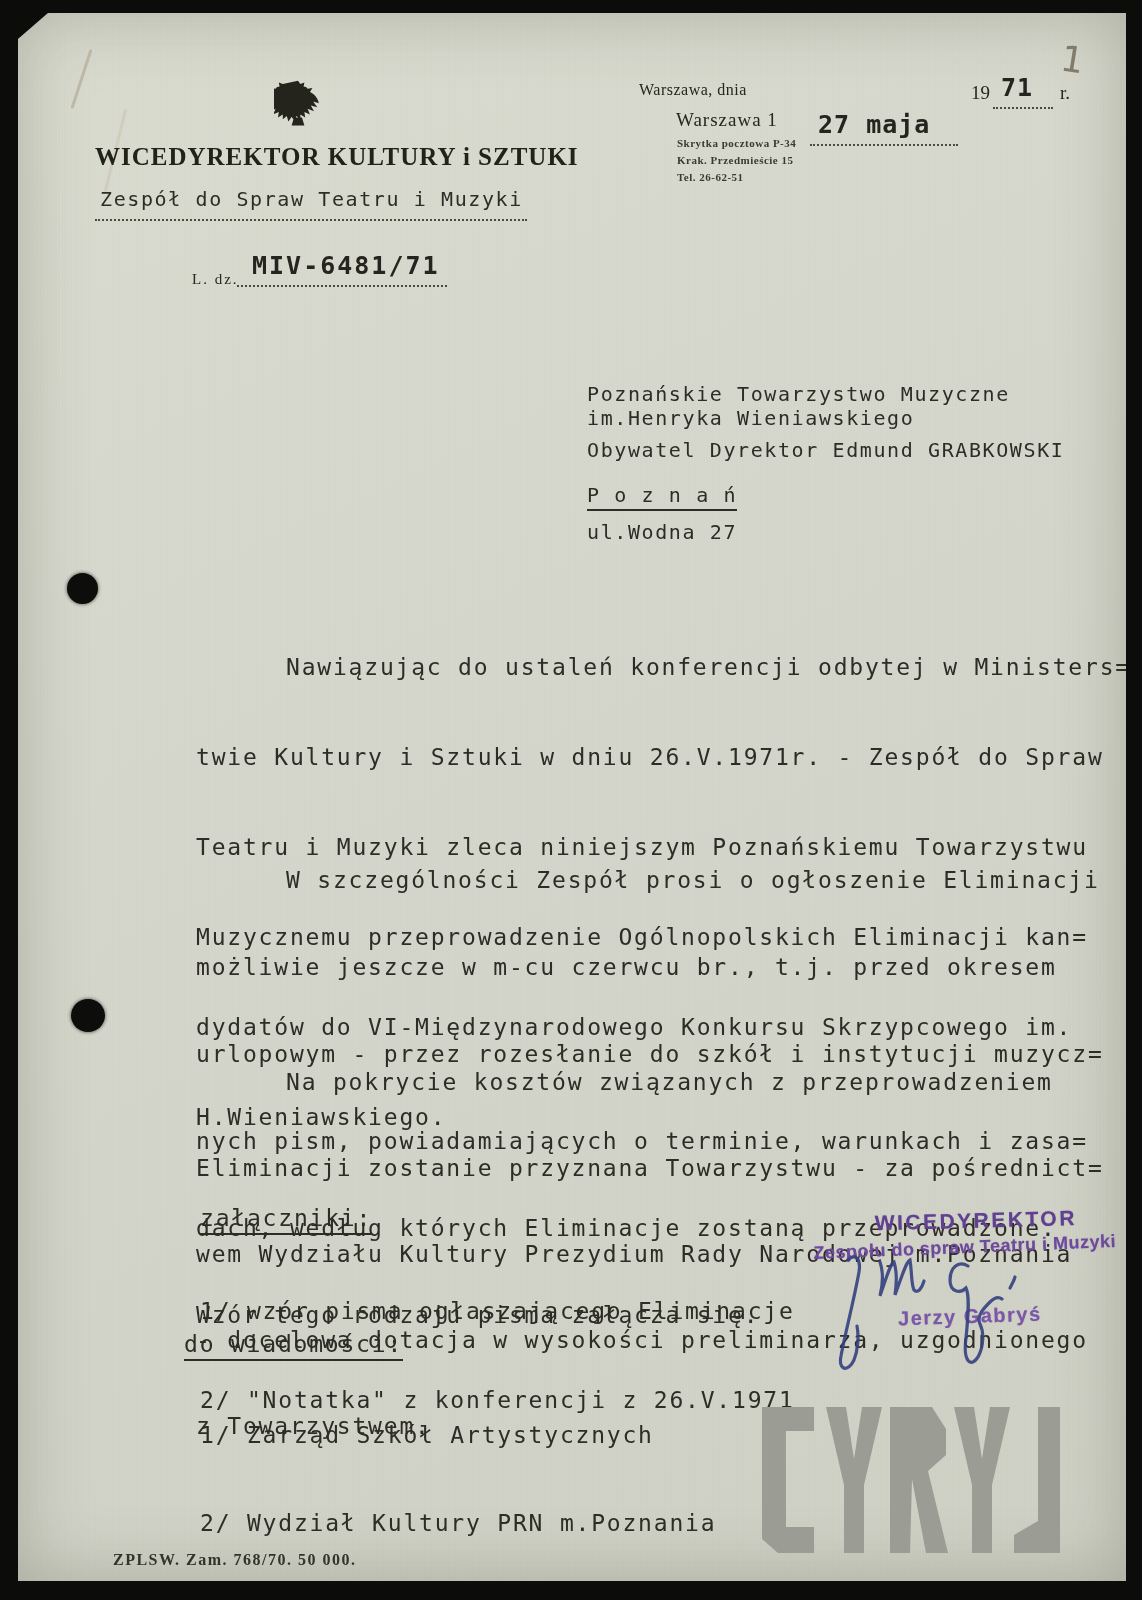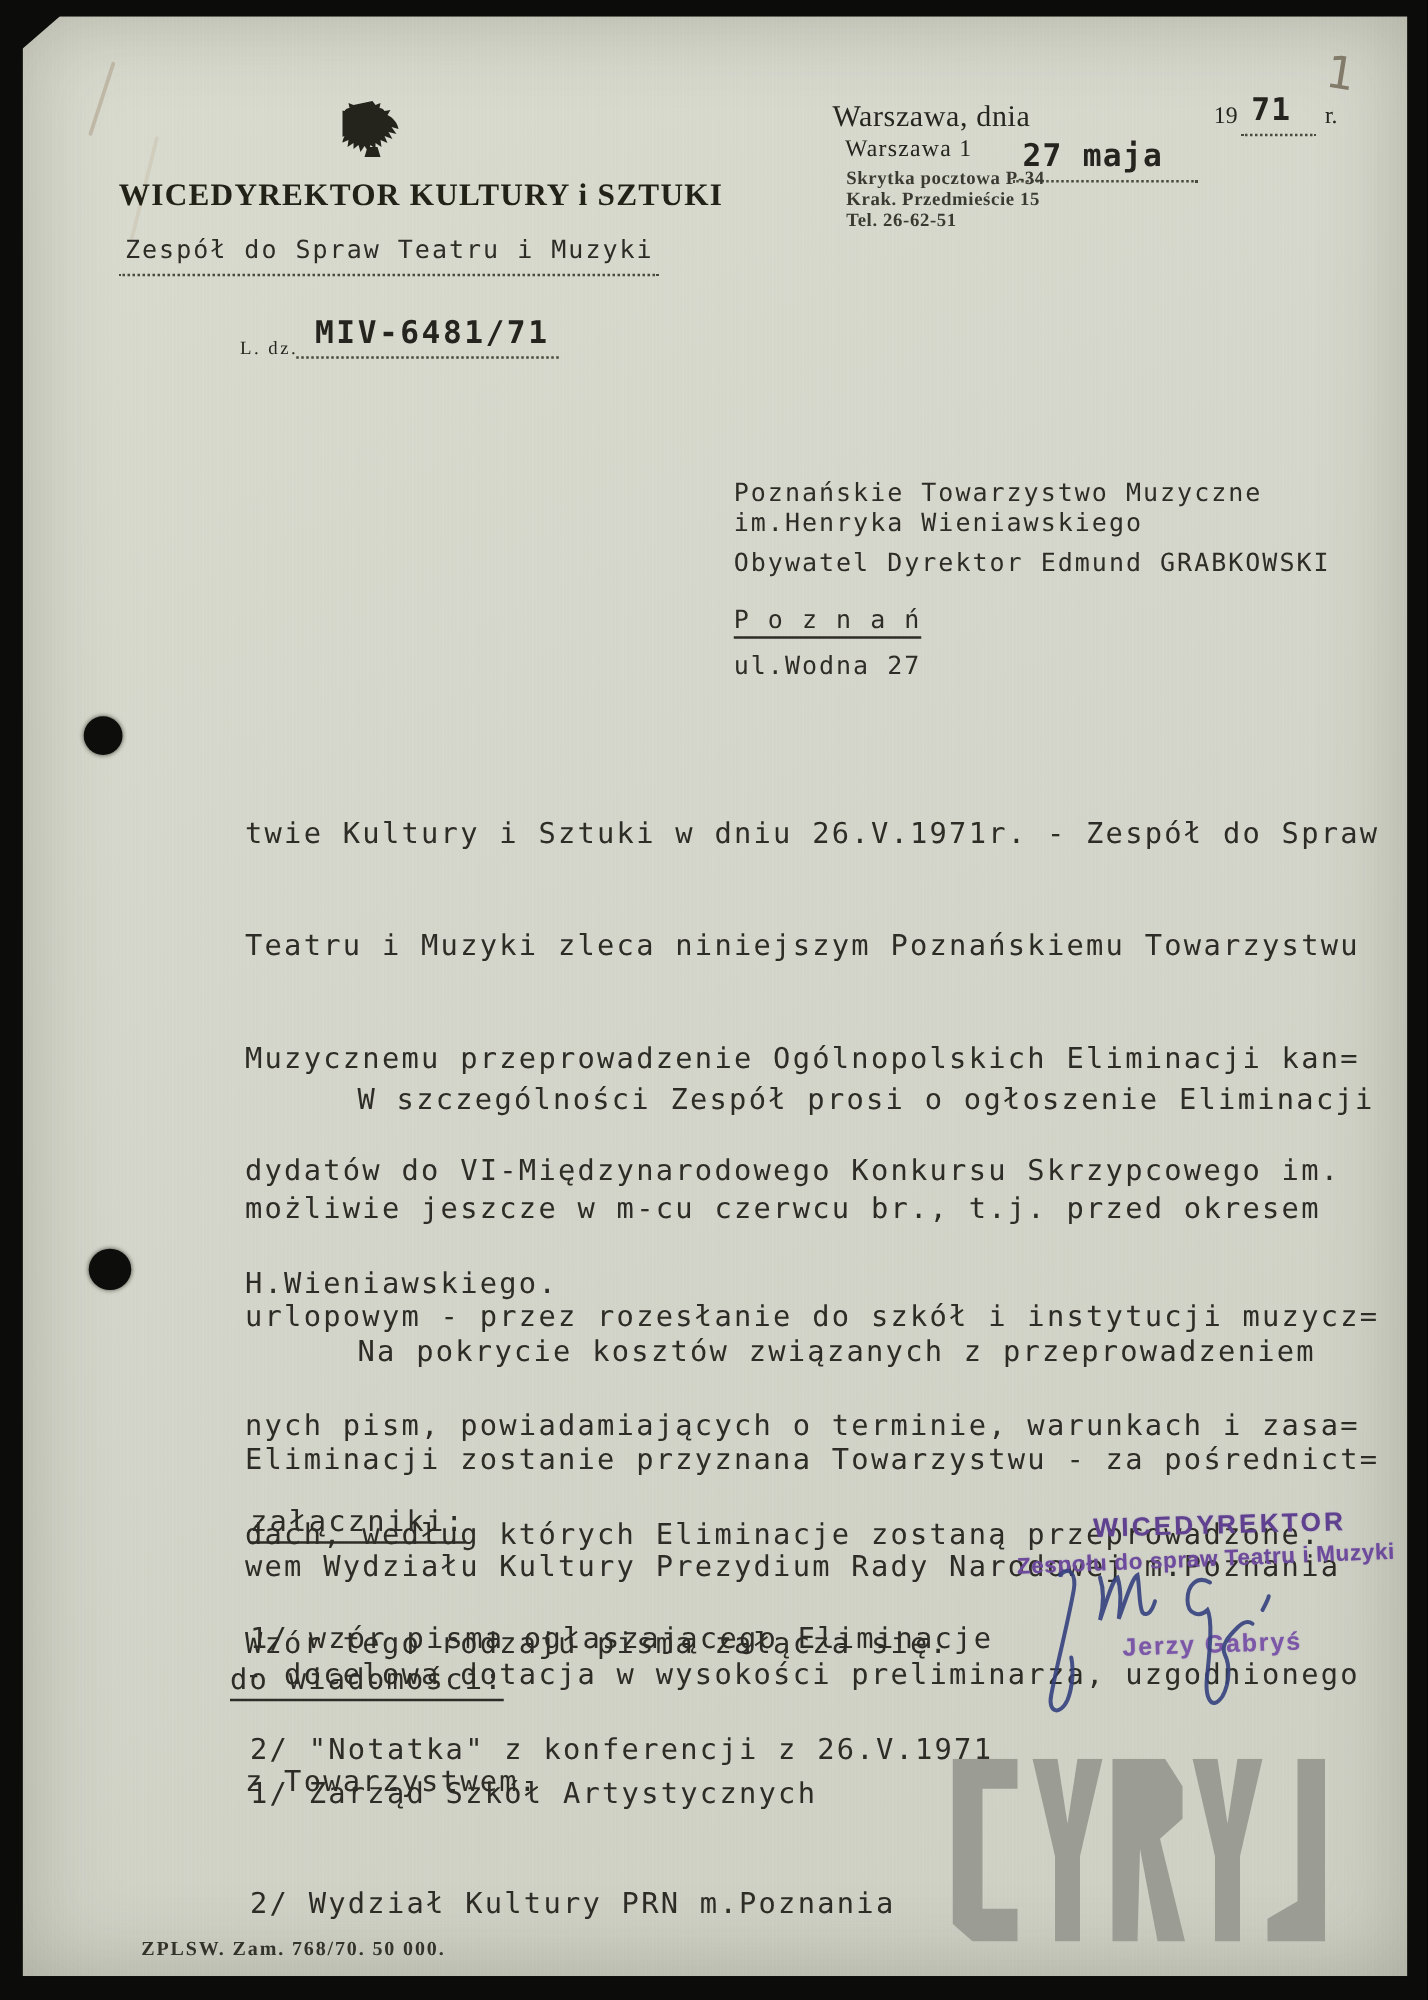--- a/index.html
+++ b/index.html
@@ -10,21 +10,21 @@
            repeating-linear-gradient(90deg, rgba(255,255,255,0.05) 0 1px, rgba(0,0,0,0) 1px 3px),
            linear-gradient(155deg,#d8dace 0%,#d3d5ca 45%,#cdcfc3 100%);
          clip-path:polygon(30px 0, 100% 0, 100% 100%, 0 100%, 0 26px);
          box-shadow:inset 0 0 70px rgba(70,70,52,0.28);}
   .abs{position:absolute;}
   .mono{font-family:"DejaVu Sans Mono",monospace;color:#2e2c26;white-space:pre;}
   .mono-sm{font-size:20px;letter-spacing:1.6px;}
   .mono-body{font-size:23px;letter-spacing:1.8px;}
   .serif{font-family:"Liberation Serif","DejaVu Serif",serif;color:#26251f;white-space:pre;}
   .ministry{font-size:25px;font-weight:700;letter-spacing:1px;color:#222219;}
-  .small-print{font-size:15px;font-weight:700;letter-spacing:.5px;color:#3a3a32;line-height:17px;}
+  .small-print{font-size:11px;font-weight:700;letter-spacing:.5px;color:#3a3a32;line-height:17px;}
   .dotted{border-bottom:2px dotted #4a4a3e;}
   .u-thick{display:inline-block;border-bottom:2.5px solid #2e2c26;padding-bottom:2px;}
   .p-lines div{white-space:pre;}
   .p1 div{line-height:38px;}
   .p2 div{line-height:35px;}
   .p3 div{line-height:34px;}
   .ind{padding-left:90px;}
   .att div{line-height:37px;}
   .cc div{line-height:36px;}
   .stamp{color:#5f4190;font-family:"Liberation Sans","DejaVu Sans",sans-serif;
@@ -54,21 +54,21 @@
     </svg>
 
     <div class="abs serif ministry" style="left:77px;top:130px;">WICEDYREKTOR KULTURY i SZTUKI</div>
     <div class="abs mono mono-sm" style="left:82px;top:174px;">Zespół do Spraw Teatru i Muzyki</div>
     <div class="abs dotted" style="left:77px;top:188px;width:432px;height:18px;"></div>
 
     <div class="abs serif" style="left:174px;top:258px;font-size:15px;letter-spacing:2px;">L. dz.</div>
     <div class="abs mono typed-big" style="left:234px;top:238px;letter-spacing:2px;">MIV-6481/71</div>
     <div class="abs dotted" style="left:219px;top:254px;width:210px;height:18px;"></div>
 
-    <div class="abs serif" style="left:648px;top:68px;font-size:24px;letter-spacing:.5px;text-align:center;">Warszawa, dnia</div>
+    <div class="abs serif" style="left:621px;top:68px;font-size:16px;letter-spacing:.5px;text-align:center;">Warszawa, dnia</div>
     <div class="abs dotted" style="left:792px;top:60px;width:148px;height:34px;margin-top:37px;">
       <span class="mono typed-big" style="padding-left:8px;">27 maja</span>
     </div>
     <div class="abs serif" style="left:953px;top:69px;font-size:19px;">19</div>
     <div class="abs dotted" style="left:975px;top:60px;width:60px;height:34px;">
       <span class="mono typed-big" style="padding-left:8px;">71</span>
     </div>
     <div class="abs serif" style="left:1042px;top:69px;font-size:19px;">r.</div>
 
     <div class="abs serif" style="left:658px;top:96px;font-size:19px;letter-spacing:1px;">Warszawa 1</div>
@@ -78,20 +78,21 @@
 
     <div class="abs pencil" style="left:1043px;top:26px;font-size:36px;transform:rotate(9deg);">1</div>
 
     <div class="abs mono mono-sm" style="left:569px;top:369px;">Poznańskie Towarzystwo Muzyczne</div>
     <div class="abs mono mono-sm" style="left:569px;top:393px;">im.Henryka Wieniawskiego</div>
     <div class="abs mono mono-sm" style="left:569px;top:425px;">Obywatel Dyrektor Edmund GRABKOWSKI</div>
     <div class="abs mono mono-sm" style="left:569px;top:470px;"><span class="u-thick">P o z n a ń</span></div>
     <div class="abs mono mono-sm" style="left:569px;top:507px;">ul.Wodna 27</div>
 
     <div class="abs mono mono-body p-lines p1" style="left:178px;top:583px;width:930px;">
+      <div class="ind">Nawiązując do ustaleń konferencji odbytej w Ministers=</div>
       <div>twie Kultury i Sztuki w dniu 26.V.1971r. - Zespół do Spraw</div>
       <div>Teatru i Muzyki zleca niniejszym Poznańskiemu Towarzystwu</div>
       <div>Muzycznemu przeprowadzenie Ogólnopolskich Eliminacji kan=</div>
       <div>dydatów do VI-Międzynarodowego Konkursu Skrzypcowego im.</div>
       <div>H.Wieniawskiego.</div>
     </div>
 
     <div class="abs mono mono-body p-lines p2" style="left:178px;top:798px;width:930px;">
       <div class="ind">W szczególności Zespół prosi o ogłoszenie Eliminacji</div>
       <div>możliwie jeszcze w m-cu czerwcu br., t.j. przed okresem</div>

